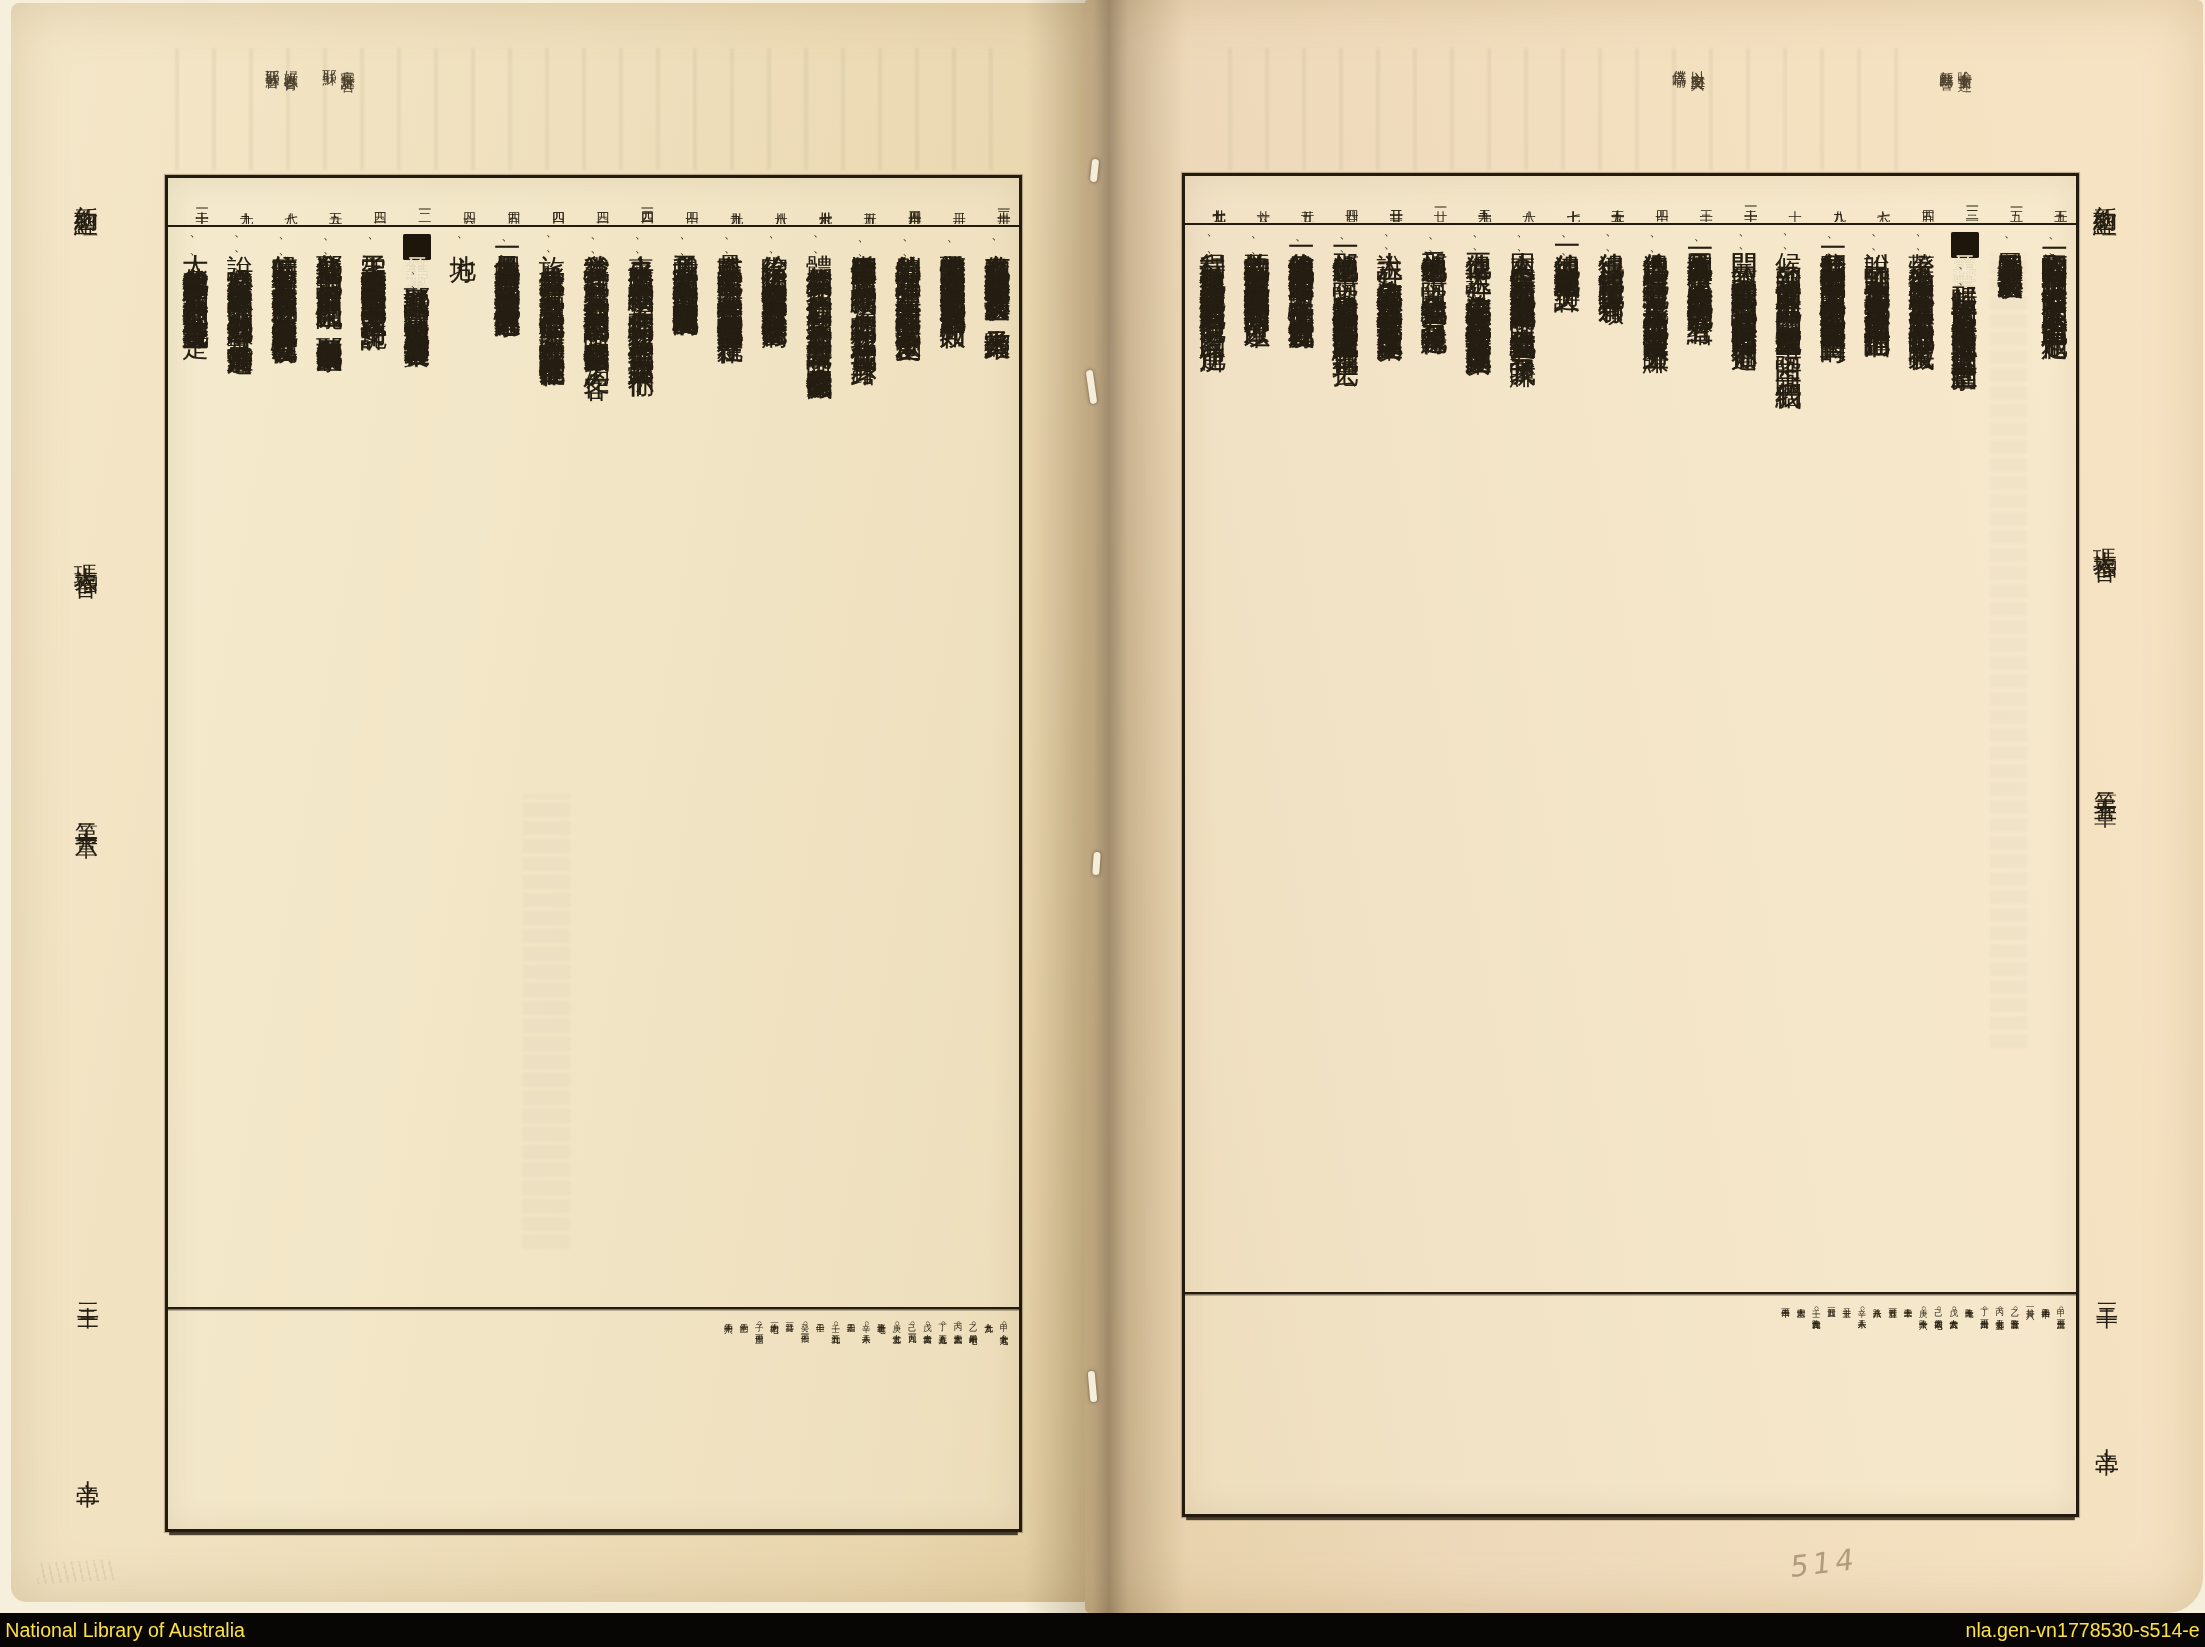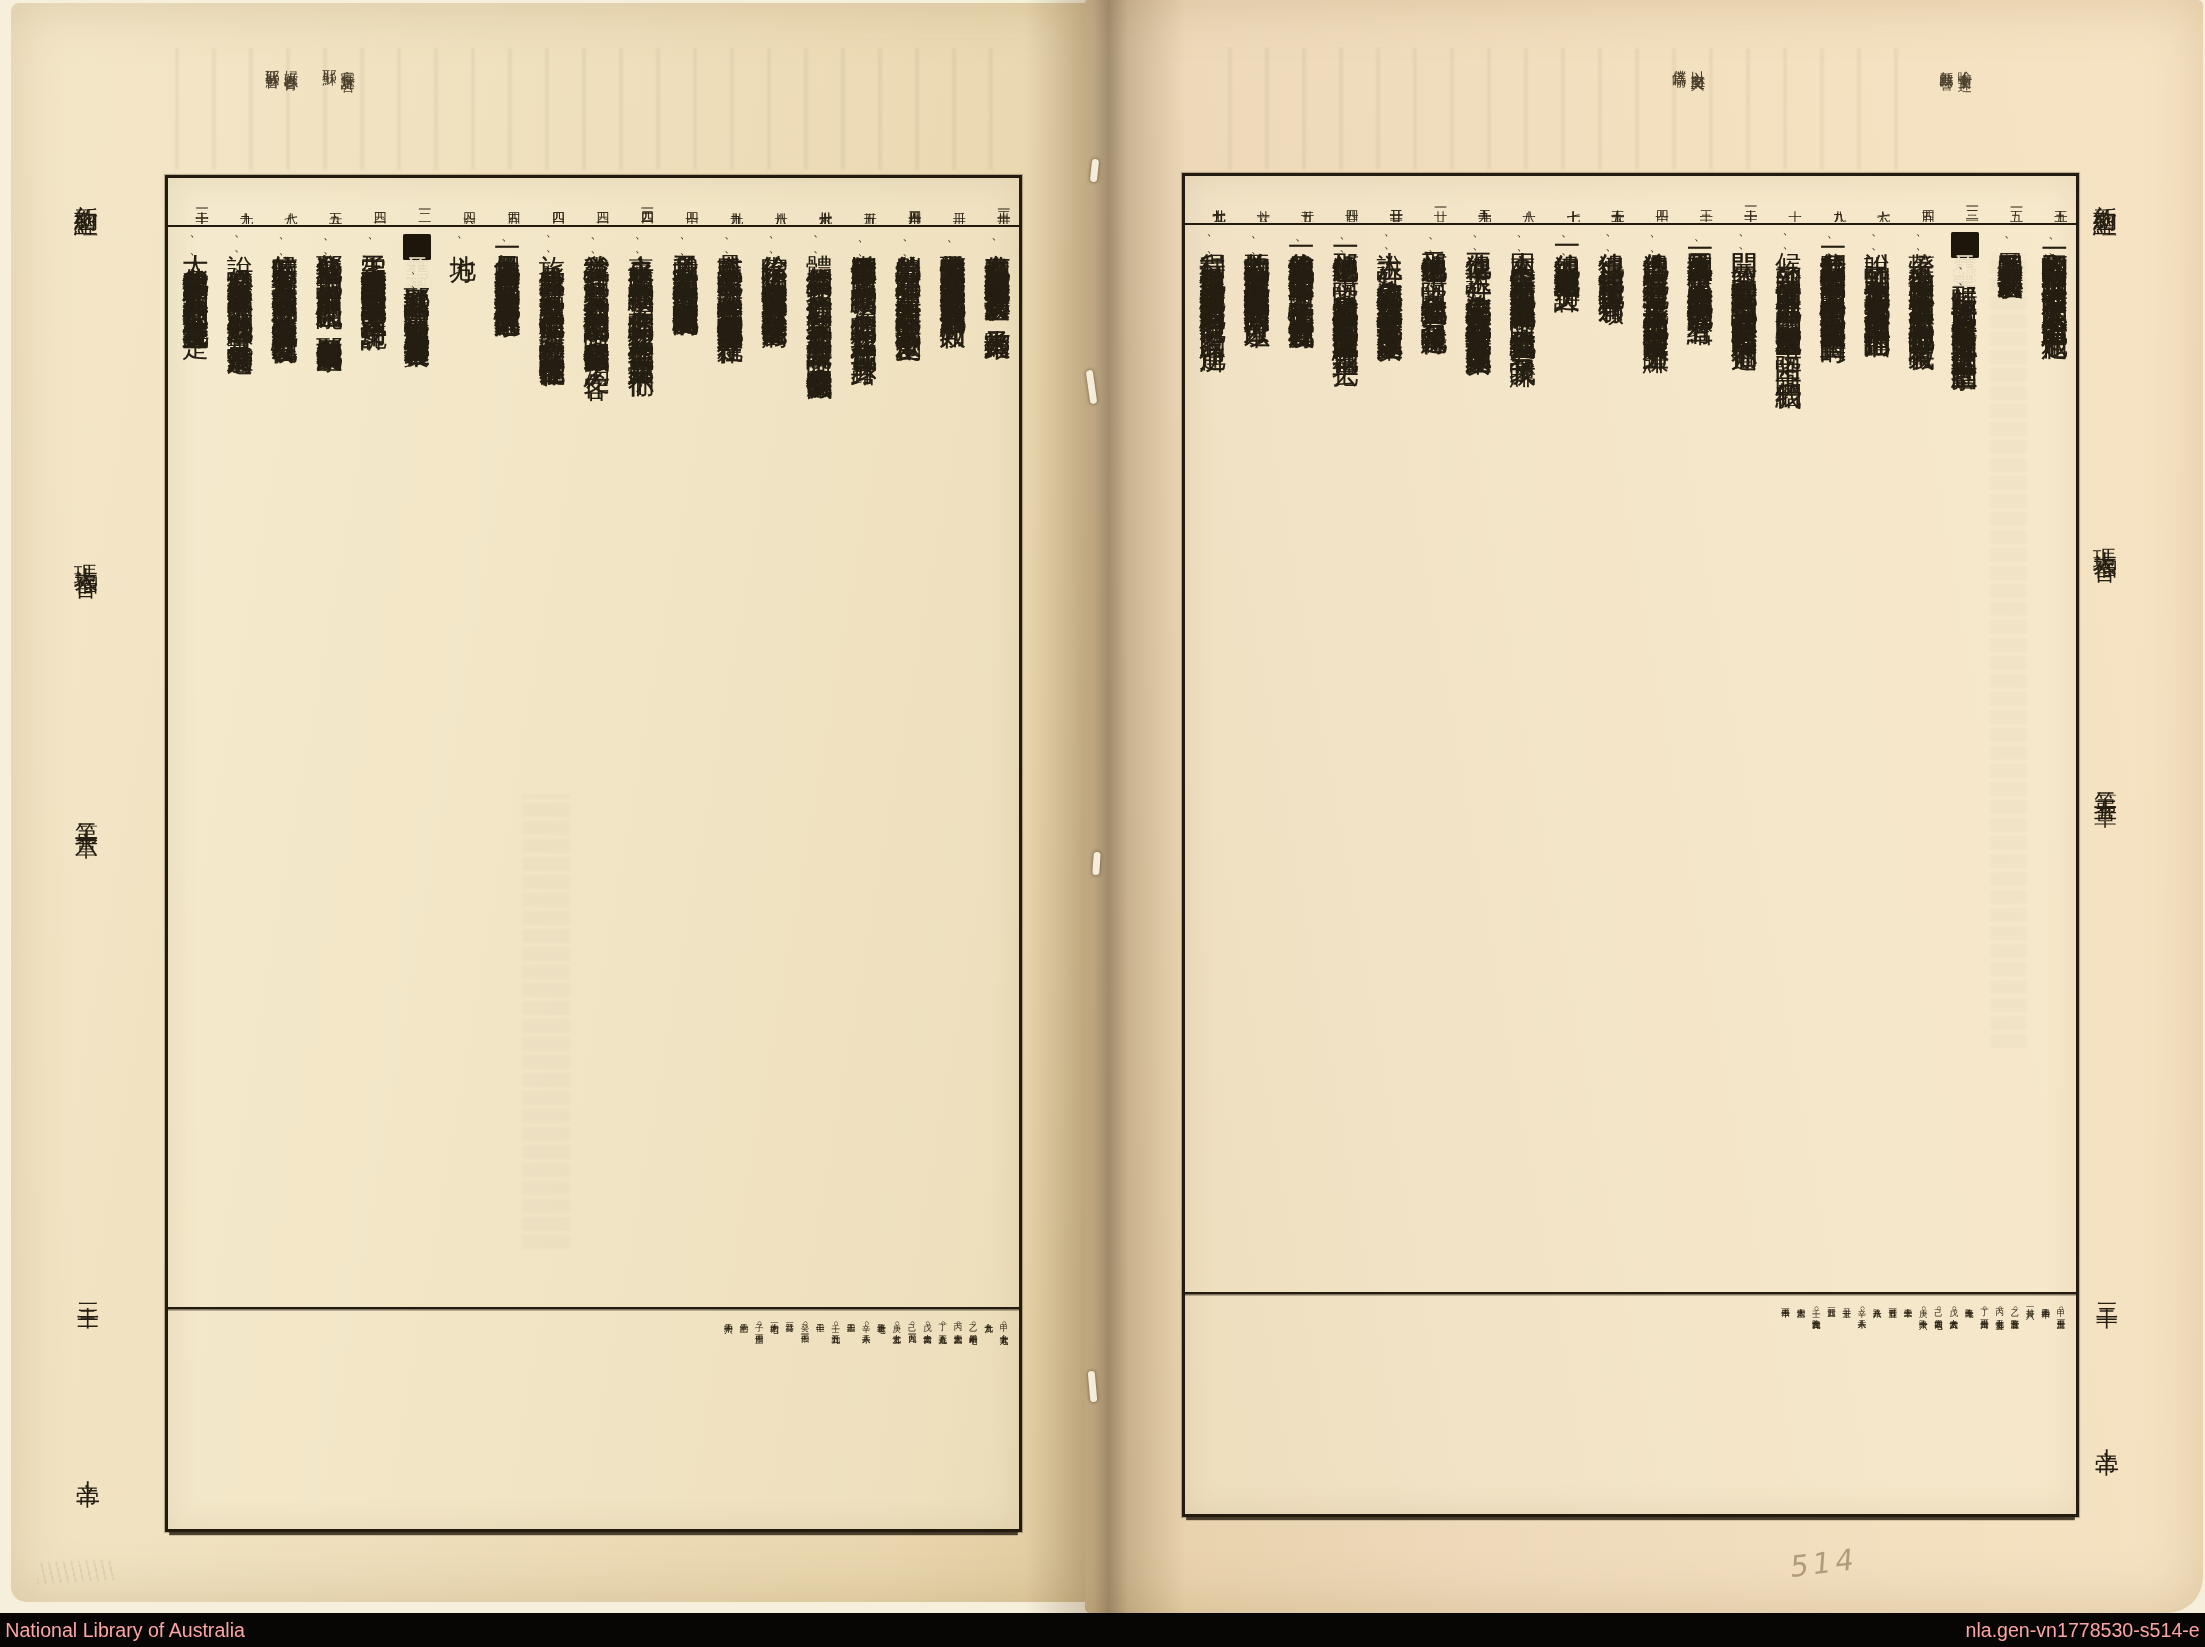--- a/index.html
+++ b/index.html
@@ -40,21 +40,21 @@
     margin:1.6px 3.2px;color:#2b2213;max-height:193px;letter-spacing:0.5px;}
   .mcol{position:absolute;writing-mode:vertical-rl;text-orientation:upright;color:#251e12;
     line-height:1;letter-spacing:3.2px;}
   .anno{position:absolute;display:flex;flex-direction:row-reverse;gap:4.2px;}
   .ac{writing-mode:vertical-rl;text-orientation:upright;font-size:14.3px;line-height:1;
     color:#4a3f2c;letter-spacing:1.6px;}
   .bleed{position:absolute;opacity:.45;filter:blur(1.1px);
     background:repeating-linear-gradient(90deg, rgba(115,104,82,.18) 0 3.7px, rgba(115,104,82,0) 3.7px 37px);}
   .bleed-v{position:absolute;opacity:.4;filter:blur(1.1px);
     background:repeating-linear-gradient(0deg, rgba(115,104,82,.16) 0 13.8px, rgba(115,104,82,0) 13.8px 18px);}
-  .bar{position:absolute;left:0;bottom:0;width:2205px;height:34px;background:#070604;color:#fca5a5;
+  .bar{position:absolute;left:0;bottom:0;width:2205px;height:34px;background:#070604;color:#fde047;
     font-family:"Liberation Sans","DejaVu Sans",sans-serif;font-size:19.6px;display:flex;
     justify-content:space-between;align-items:center;padding:0 5.3px;box-sizing:border-box;}
   .pencil{position:absolute;left:1790px;top:1546px;font-size:29px;color:#a5916f;font-style:italic;
     transform:rotate(-7deg);font-family:"DejaVu Sans",sans-serif;letter-spacing:4.2px;opacity:.85;}
   .pencil-faint{position:absolute;left:37px;top:1561px;width:79px;height:21px;opacity:.25;
     background:repeating-linear-gradient(80deg, rgba(120,100,70,.5) 0 1.6px, transparent 1.6px 7.4px);
     filter:blur(0.5px);transform:rotate(-3deg);}
 </style>
 </head>
 <body>

